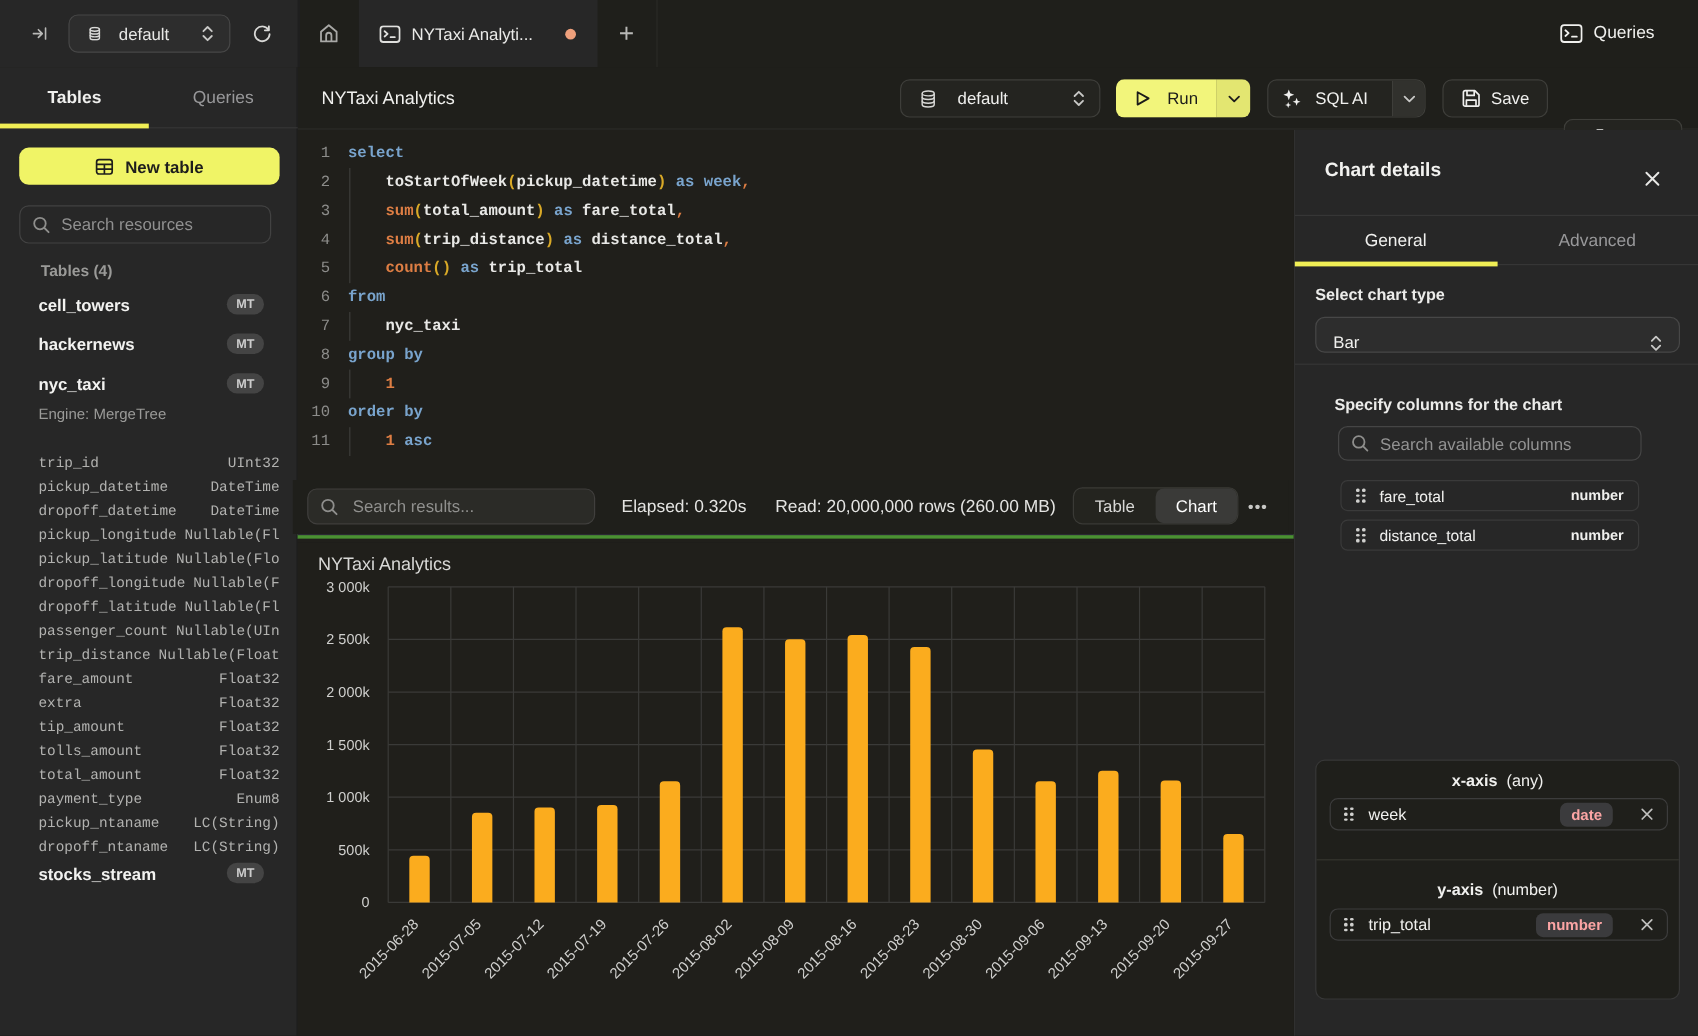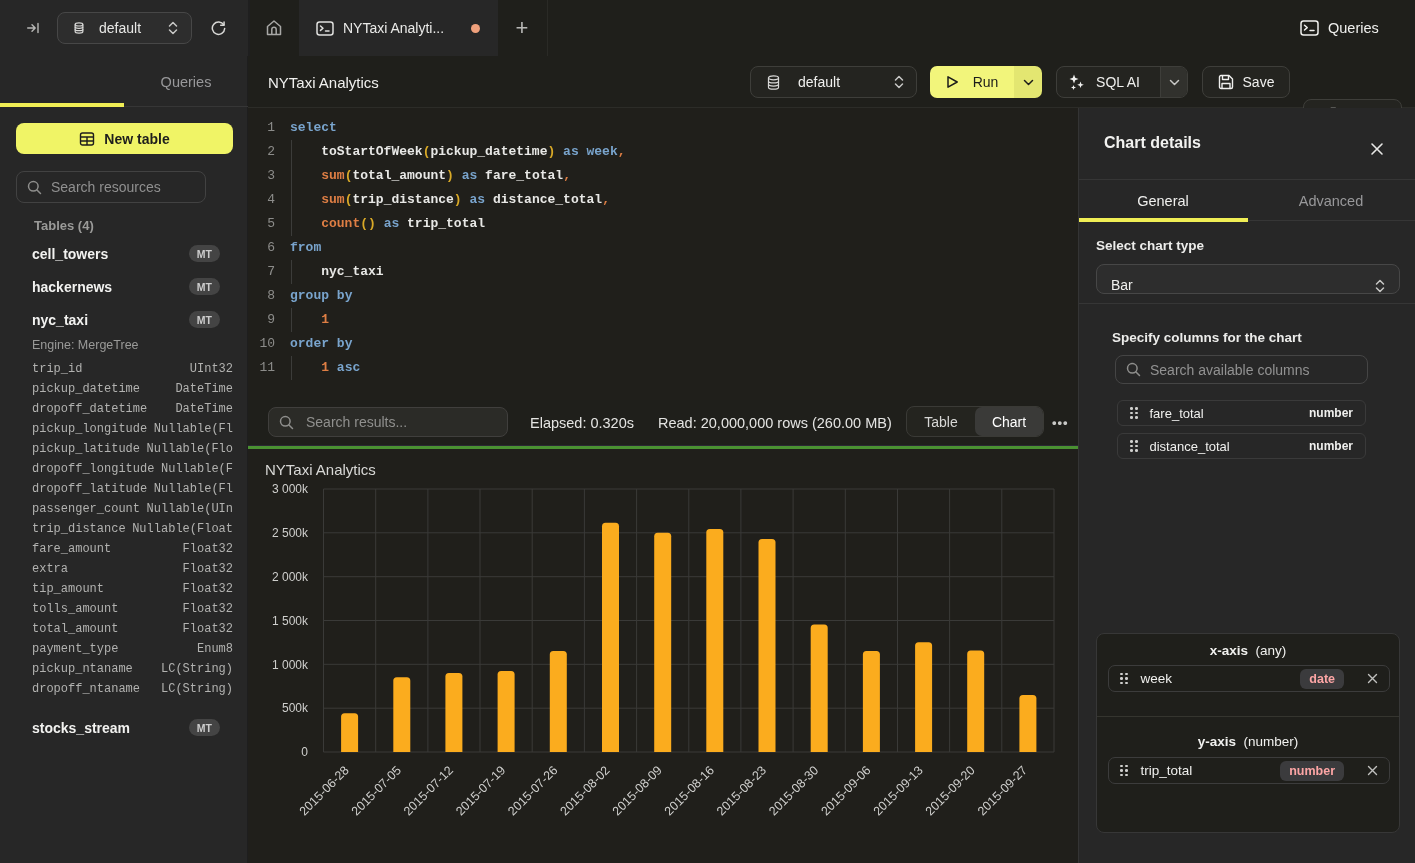--- a/index.html
+++ b/index.html
@@ -30,21 +30,21 @@
 #sidebar { left:0; top:56px; width:248px; height:807px; background:#272727; border-right:1px solid #1e1e1e; }
 #sidetabs { left:0; top:0; width:248px; height:51px; border-bottom:1px solid #363636; }
 #sidetabs .t1 { position:absolute; left:0; top:0; width:124px; height:51px; display:flex;
   align-items:center; justify-content:center; color:#f0f0ee; font-size:14.5px; font-weight:600;}
 #sidetabs .t2 { position:absolute; left:124px; top:0; width:124px; height:51px; display:flex;
   align-items:center; justify-content:center; color:#98989a; font-size:14.5px; }
 #sidetabs .underline { position:absolute; left:0; top:47px; width:124px; height:3.5px; background:#f0ee55; }
 #newtable { left:16px; top:67px; width:217px; height:31px; background:#f0f466; border-radius:8px;
   display:flex; align-items:center; justify-content:center; gap:9px; color:#1e1e1c;
   font-size:14px; font-weight:700; }
-#sidesearch { left:16px; top:115px; width:190px; height:32px; border:1px solid #424242;
+#sidesearch { left:16px; top:115px; width:210px; height:32px; border:1px solid #424242;
   border-radius:8px; display:flex; align-items:center; padding:0 10px; gap:9px;
   color:#909090; font-size:14px; }
 .seclabel { color:#9a9a98; font-size:13px; font-weight:600; }
 .tname { color:#f2f2f0; font-size:14px; font-weight:600; }
 .mtrow { position:absolute; left:32px; width:188px; display:flex; align-items:center; justify-content:space-between; }
 .mt { background:#444444; color:#cccccc; font-size:10.5px; font-weight:700; border-radius:9px;
   padding:2.5px 8px; }
 .collist { position:absolute; left:32px; width:201px; font-family:"Liberation Mono", monospace;
   font-size:12px; color:#b2b2b0; }
 .colrow { height:20px; display:flex; justify-content:space-between; align-items:center; white-space:pre; }
@@ -77,21 +77,21 @@
 #editor .code { position:absolute; left:42px; top:8px; line-height:24px; white-space:pre; color:#e8e8e6; }
 #editor .guide { position:absolute; left:43px; top:32px; width:1px; height:96px; background:#3c3c3a; }
 #editor .guide2 { position:absolute; left:43px; top:152px; width:1px; height:24px; background:#3c3c3a; }
 #editor .guide3 { position:absolute; left:43px; top:200px; width:1px; height:24px; background:#3c3c3a; }
 #editor .guide4 { position:absolute; left:43px; top:248px; width:1px; height:24px; background:#3c3c3a; }
 .kw { color:#79a4cd; }
 .fn { color:#de7e44; }
 .pa { color:#d9a927; }
 .nu { color:#de7e44; }
 
-#toolbar { left:256px; top:400px; width:830px; height:45px; background:#1f1f1b; }
+#toolbar { left:244px; top:400px; width:830px; height:45px; background:#1f1f1b; }
 #ressearch { left:12px; top:7px; width:240px; height:30px; border:1px solid #403f3d;
   border-radius:8px; display:flex; align-items:center; padding:0 10px; gap:12px;
   color:#90908e; font-size:14px; background:#2b2b27; }
 #elapsed { left:274px; top:0; height:45px; display:flex; align-items:center; gap:24px;
   color:#e4e4e2; font-size:14.5px; }
 #toggle { left:650px; top:6px; width:138px; height:31px; background:#24241f;
   border:1px solid #3a3a36; border-radius:8px; display:flex; }
 #toggle .seg { flex:1; display:flex; align-items:center; justify-content:center;
   color:#d8d8d6; font-size:14px; border-radius:7px; }
 #toggle .active { background:#3a3a38; color:#ffffff; }
@@ -189,20 +189,21 @@
     <svg class="ic" width="19" height="16" viewBox="0 0 19 16" fill="none" stroke="#f0f0ee" stroke-width="1.5" stroke-linecap="round" stroke-linejoin="round">
       <rect x="1" y="1" width="17" height="14" rx="2.5"></rect>
       <path d="M4.5 5.2 L7.2 7.6 L4.5 10 M10 10.6 H14"></path>
     </svg>
     <span>Queries</span>
   </div>
 </div>
 
 <div class="abs" id="sidebar">
   <div class="abs" id="sidetabs">
+    <div class="t1">Tables</div>
     <div class="t2">Queries</div>
     <div class="underline"></div>
   </div>
   <div class="abs" id="newtable">
     <svg class="ic" width="16" height="16" viewBox="0 0 16 16" fill="none" stroke="#1e1e1c" stroke-width="1.4" stroke-linejoin="round">
       <rect x="1.5" y="2" width="13" height="12" rx="2"></rect>
       <path d="M1.5 6 H14.5 M1.5 10 H14.5 M8 6 V14"></path>
     </svg>
     <span>New table</span>
   </div>
@@ -220,21 +221,21 @@
       </div>
   <div class="mtrow" style="top:222px">
         <span class="tname">hackernews</span>
         <span class="mt">MT</span>
       </div>
   <div class="mtrow" style="top:255px">
         <span class="tname">nyc_taxi</span>
         <span class="mt">MT</span>
       </div>
   <div class="abs" style="left:32px;top:282px;color:#9a9a98;font-size:12.5px">Engine: MergeTree</div>
-  <div class="collist" style="top:303px">
+  <div class="collist" style="top:320px">
     <div class="colrow"><span>trip_id</span><span>UInt32</span></div>
     <div class="colrow"><span>pickup_datetime</span><span>DateTime</span></div>
     <div class="colrow"><span>dropoff_datetime</span><span>DateTime</span></div>
     <div class="colrow"><span>pickup_longitude</span><span>Nullable(Fl</span></div>
     <div class="colrow"><span>pickup_latitude</span><span>Nullable(Flo</span></div>
     <div class="colrow"><span>dropoff_longitude</span><span>Nullable(F</span></div>
     <div class="colrow"><span>dropoff_latitude</span><span>Nullable(Fl</span></div>
     <div class="colrow"><span>passenger_count</span><span>Nullable(UIn</span></div>
     <div class="colrow"><span>trip_distance</span><span>Nullable(Float</span></div>
     <div class="colrow"><span>fare_amount</span><span>Float32</span></div>

